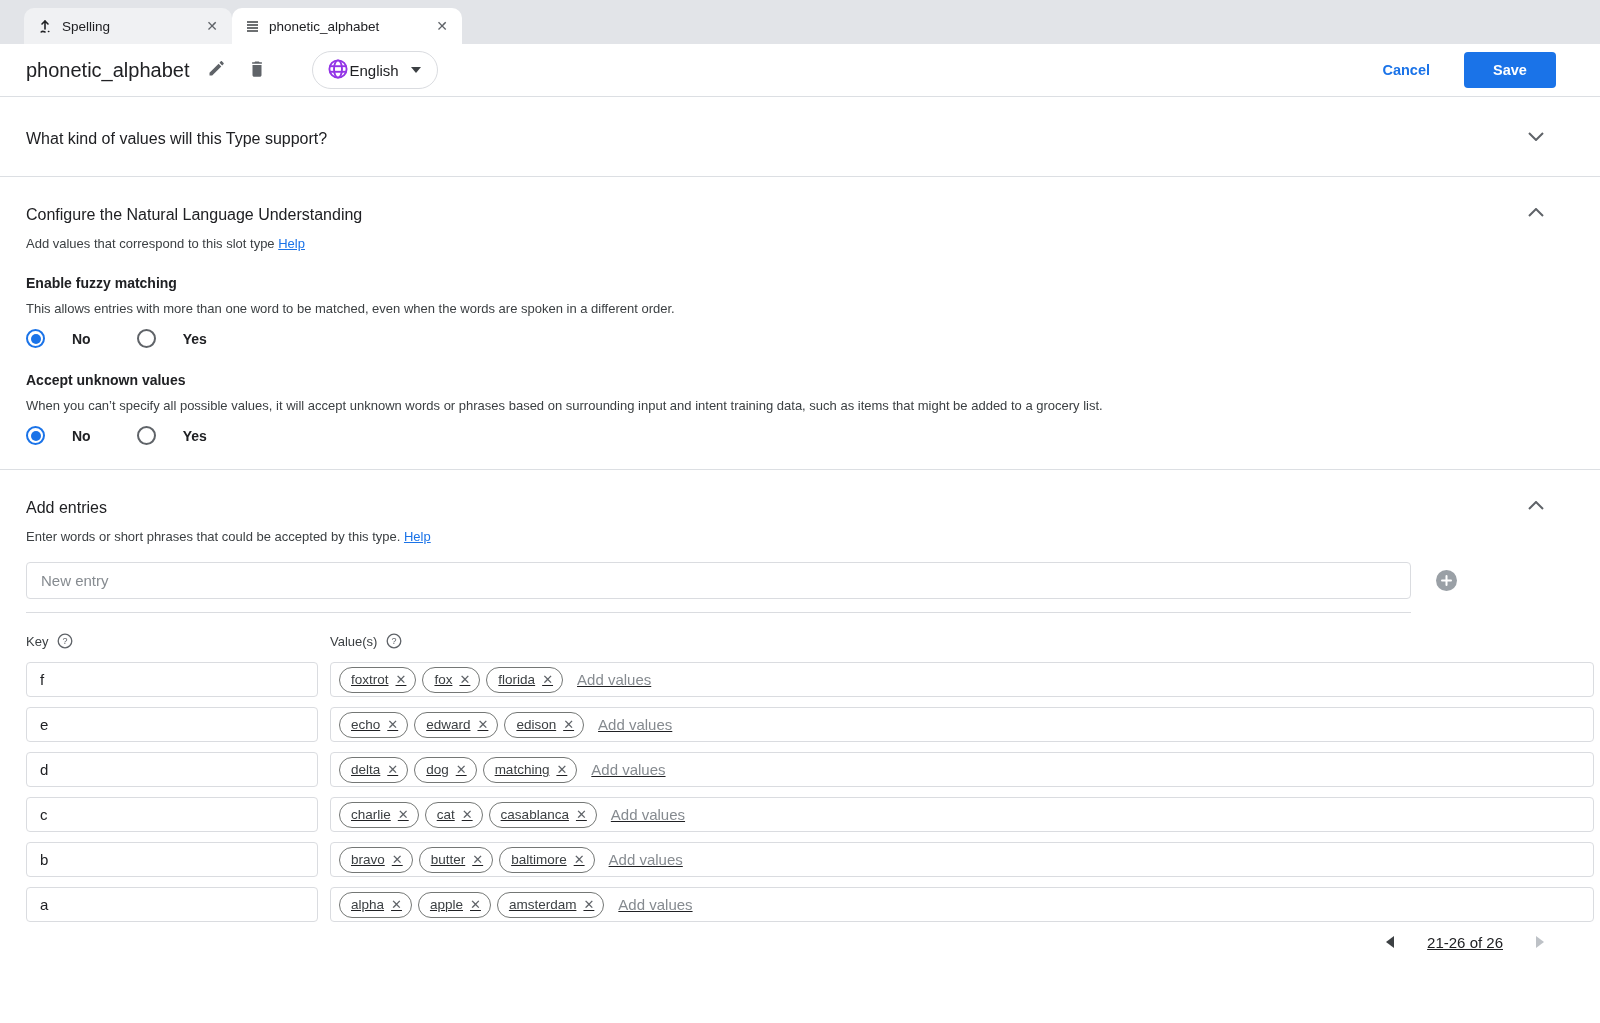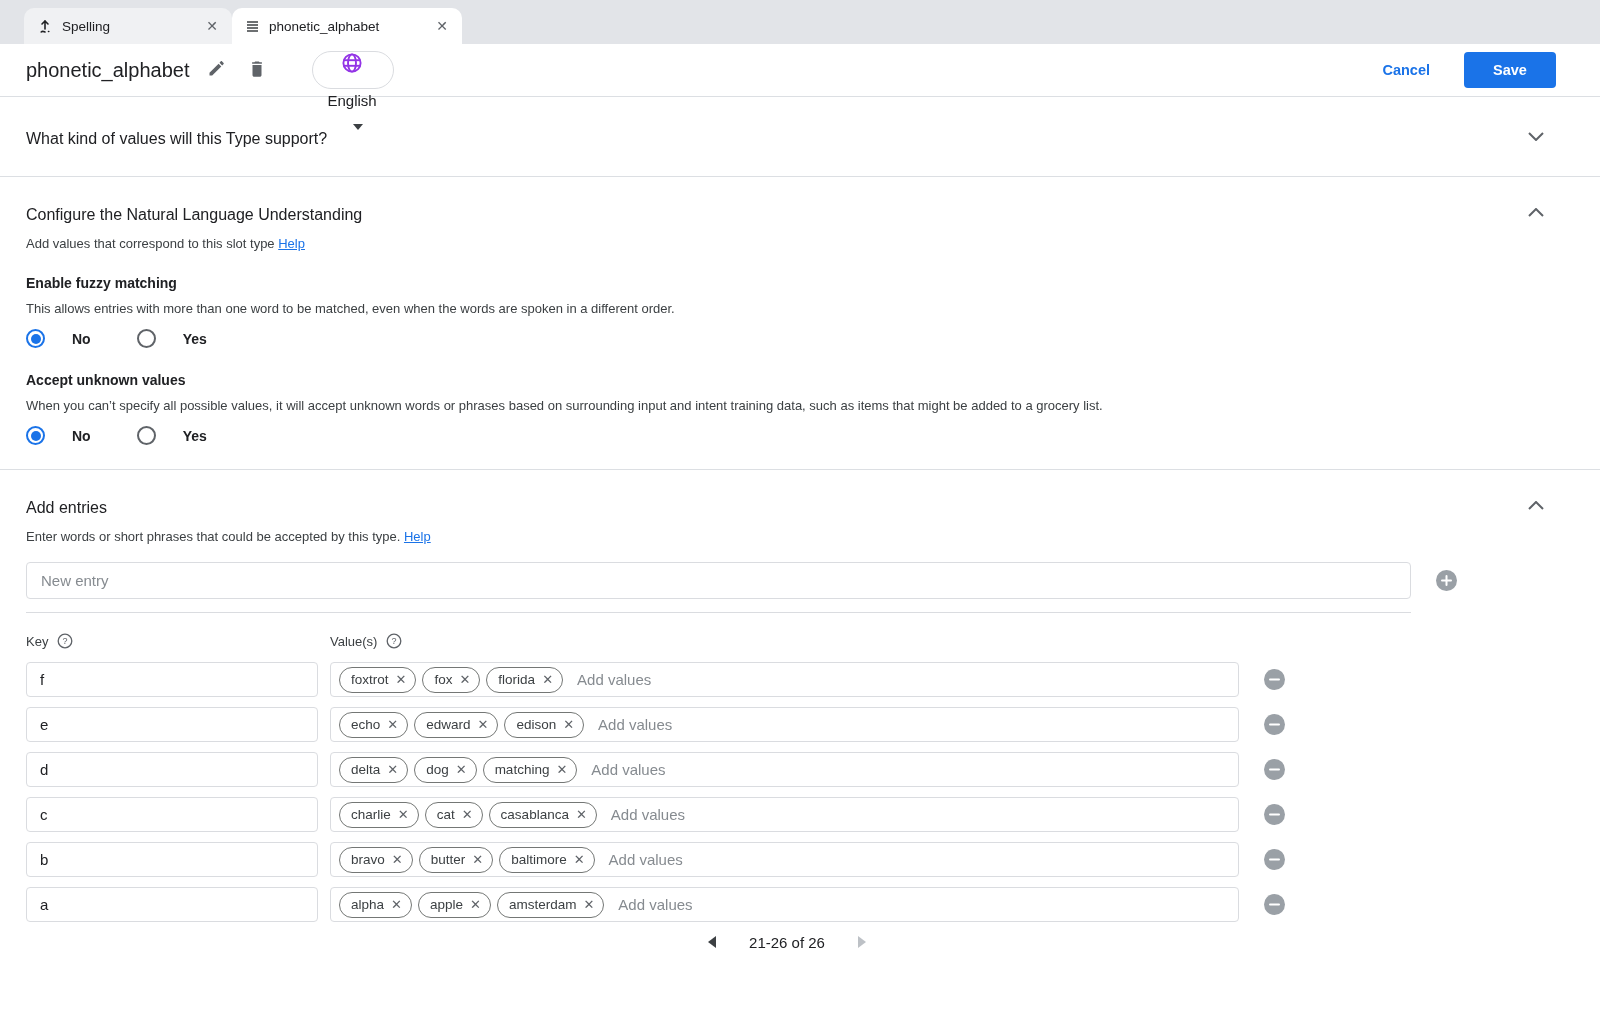--- a/index.html
+++ b/index.html
@@ -11,21 +11,21 @@
   .tab.inactive { background:#f0f1f3; width:208px; }
   .tab.active { background:#ffffff; width:230px; }
   .tab .tab-label { flex:1; white-space:nowrap; overflow:hidden; }
   .tab .tab-close { color:#5f6368; font-size:14px; line-height:1; padding:2px; }
   .tab-icon { display:flex; align-items:center; }
 
   
   .header { height:52px; display:flex; align-items:center; padding:0 44px 0 26px; background:#fff; }
   .page-title { font-size:20px; color:#202124; }
   .icon-btn { border:none; background:none; margin-left:14px; cursor:pointer; display:flex; align-items:center; padding:4px; }
-  .lang-pill { margin-left:42px; height:38px; border:1px solid #dadce0; border-radius:20px; background:#fff; display:flex; align-items:center; gap:15px; padding:0 16px 0 14px; font-size:15px; color:#202124; cursor:pointer;flex-direction:column; }
+  .lang-pill { margin-left:42px; height:38px; border:1px solid #dadce0; border-radius:20px; background:#fff; display:flex; align-items:center; gap:0; padding:0 16px 0 14px; font-size:15px; color:#202124; cursor:pointer; }
   .header-spacer { flex:1; }
   .cancel-btn { border:none; background:none; color:#1a73e8; font-size:14.5px; font-weight:600; margin-right:34px; cursor:pointer; font-family:inherit; }
   .save-btn { width:92px; height:36px; border:none; border-radius:4px; background:#1a73e8; color:#fff; font-size:14.5px; font-weight:600; cursor:pointer; font-family:inherit; }
 
   .divider { border:none; border-top:1px solid #dcdfe3; }
   .inner-divider { border:none; border-top:1px solid #dadce0; width:1385px; margin-left:26px; }
 
   
   .section { padding:0 52px 0 26px; background:#fff; }
   .section-title-row { display:flex; align-items:flex-end; justify-content:space-between; }
@@ -53,26 +53,26 @@
   .round-btn { margin-left:25px; width:21px; height:21px; border:none; border-radius:50%; background:#9aa0a6; cursor:pointer; display:flex; align-items:center; justify-content:center; padding:0; flex:0 0 auto; }
   .entries-divider { margin-top:13px; }
   .table-headers { margin-top:20px; display:flex; align-items:center; font-size:13px; color:#3c4043; }
   .th-key { width:304px; display:flex; align-items:center; gap:9px; }
   .th-values { display:flex; align-items:center; gap:9px; }
   .help-circle { display:flex; }
 
   .rows-wrap { margin-top:13px; }
   .entry-row { display:flex; align-items:center; margin-bottom:10px; }
   .key-input { width:292px; height:35px; border:1px solid #dadce0; border-radius:4px; padding:0 13px; font-size:15px; color:#202124; font-family:inherit; outline:none; flex:0 0 auto; }
-  .values-box { margin-left:12px; width:909px; height:35px; border:1px solid #dadce0; border-radius:4px; display:flex; align-items:center; padding:0 8px; gap:6px; overflow:hidden; flex:0 0 auto; cursor:text; }
+  .values-box { margin-left:12px; width:1264px; height:35px; border:1px solid #dadce0; border-radius:4px; display:flex; align-items:center; padding:0 8px; gap:6px; overflow:hidden; flex:0 0 auto; cursor:text;text-decoration:underline; }
   .chip { height:26px; border:1px solid #747775; border-radius:14px; display:flex; align-items:center; gap:7px; padding:0 9px 0 11px; font-size:13.5px; color:#3c4043; background:#fff; white-space:nowrap; flex:0 0 auto; }
   .chip-remove { color:#5f6368; font-size:13px; line-height:1; cursor:pointer; }
   .add-values { margin-left:8px; font-size:15px; color:#868b90; white-space:nowrap; }
 
-  .pagination { display:flex; align-items:center; justify-content:center; gap:28px; padding-bottom:20px; }
+  .pagination { display:flex; align-items:center; justify-content:flex-end; gap:28px; padding-bottom:20px;text-decoration:underline; }
   .page-label { font-size:15px; color:#202124; }
   .page-arrow { border:none; background:none; cursor:pointer; display:flex; padding:4px; }
 </style>
 </head>
 <body>
 
 <div class="tabbar">
   <div class="tab inactive">
     <span class="tab-icon">
       <svg width="14" height="15" viewBox="0 0 14 15" fill="none" stroke="#202124" stroke-width="1.6" stroke-linecap="round" stroke-linejoin="round">

